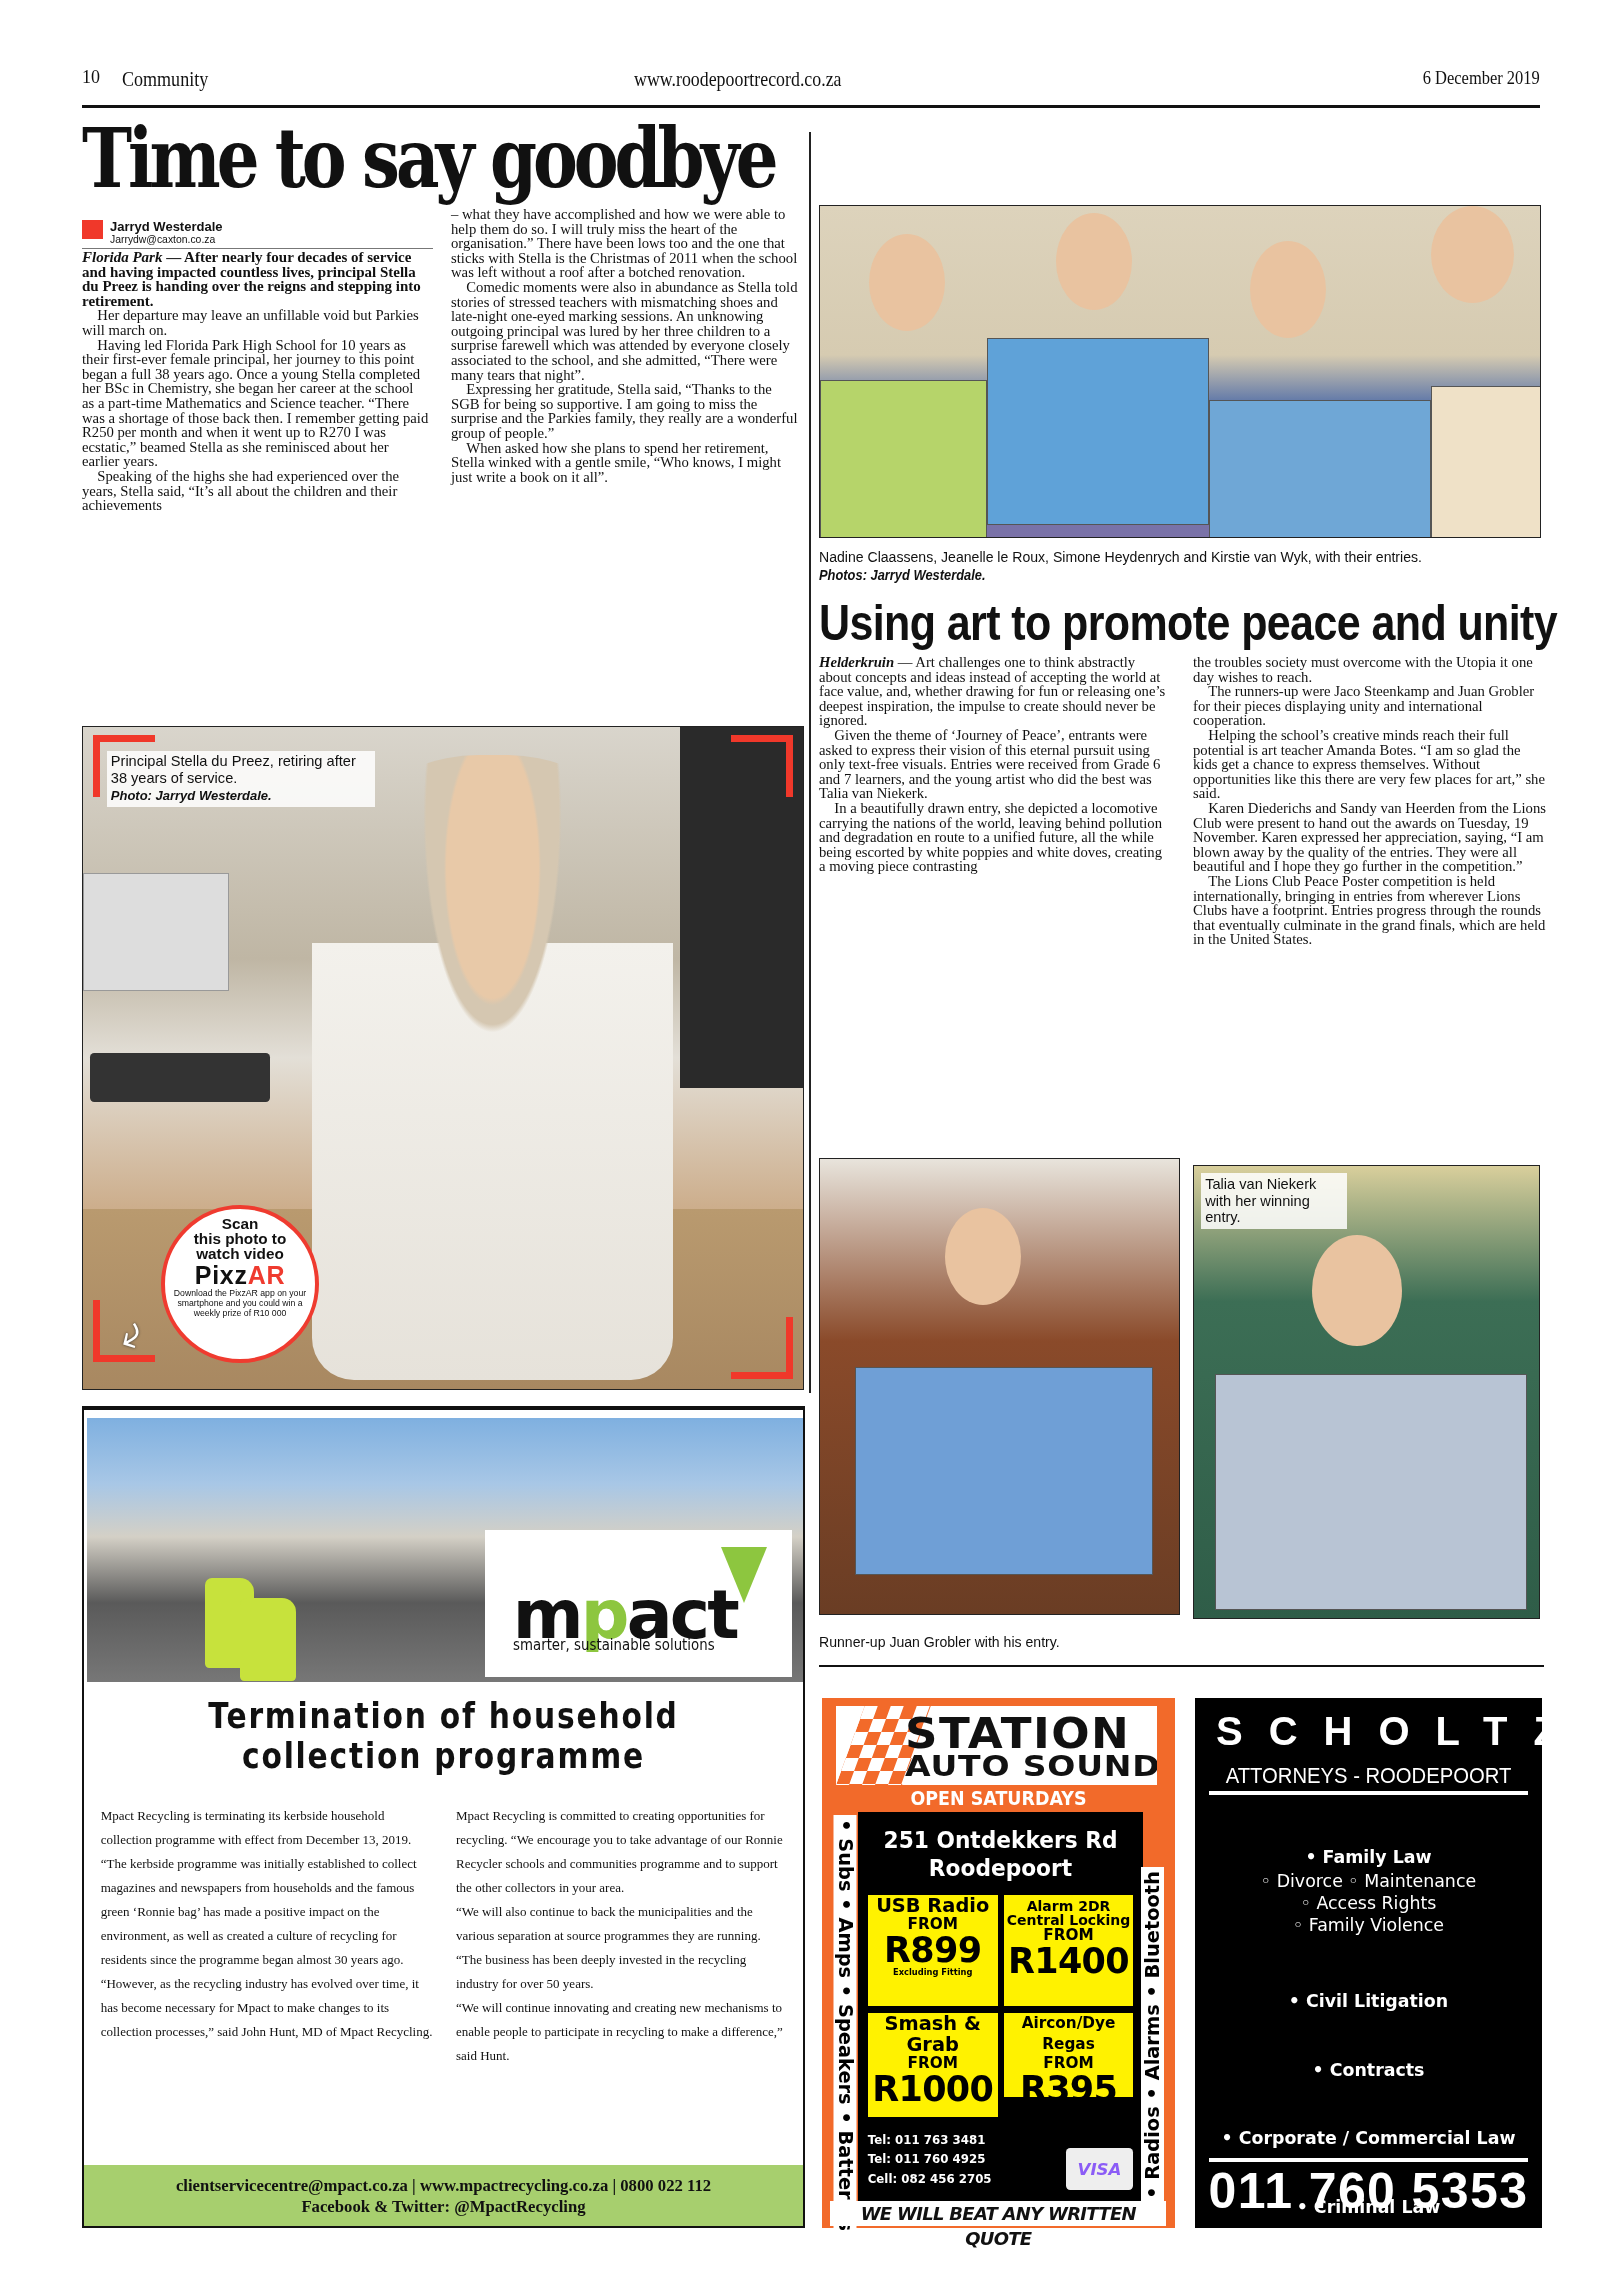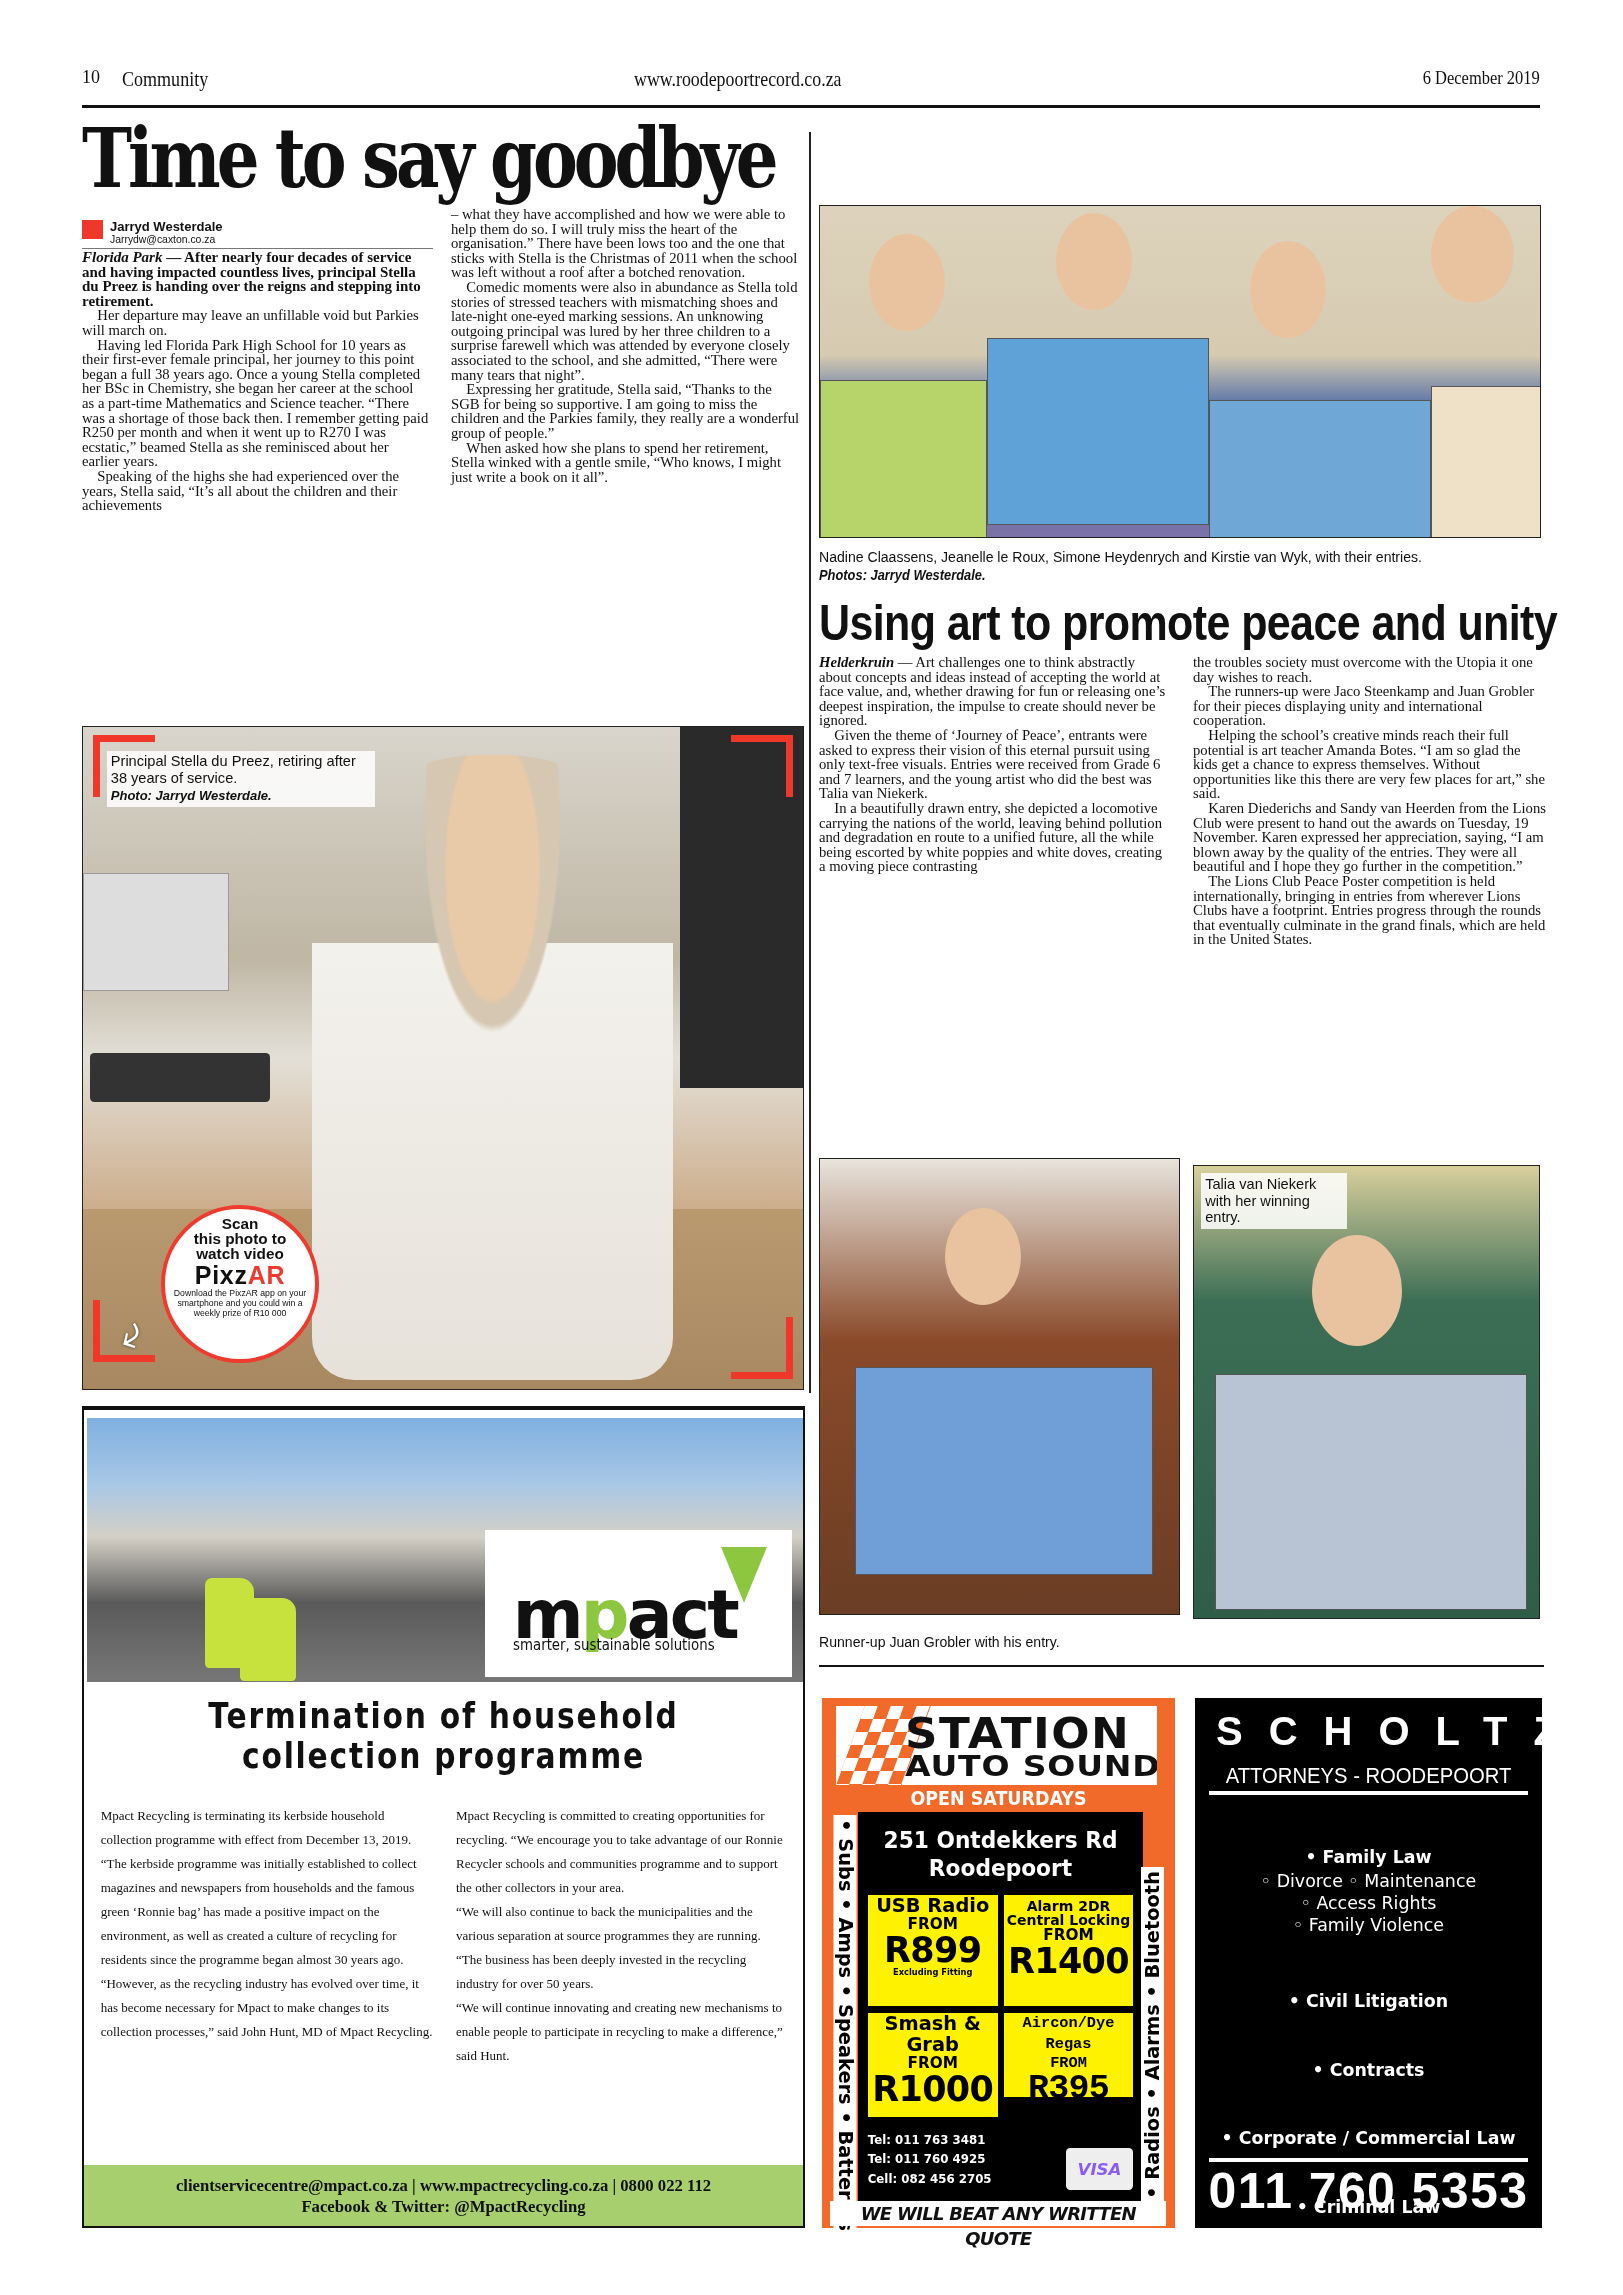--- a/index.html
+++ b/index.html
@@ -146,21 +146,21 @@
 
 <div class="col col1">
   <p class="first lead-b"><span class="lead-i">Florida Park</span><span> — After nearly four decades of service and having impacted countless lives, principal Stella du Preez is handing over the reigns and stepping into retirement.</span></p>
   <p>Her departure may leave an unfillable void but Parkies will march on.</p>
   <p>Having led Florida Park High School for 10 years as their first-ever female principal, her journey to this point began a full 38 years ago. Once a young Stella completed her BSc in Chemistry, she began her career at the school as a part-time Mathematics and Science teacher. “There was a shortage of those back then. I remember getting paid R250 per month and when it went up to R270 I was ecstatic,” beamed Stella as she reminisced about her earlier years.</p>
   <p>Speaking of the highs she had experienced over the years, Stella said, “It’s all about the children and their achievements</p>
 </div>
 <div class="col col2">
   <p class="first">– what they have accomplished and how we were able to help them do so. I will truly miss the heart of the organisation.” There have been lows too and the one that sticks with Stella is the Christmas of 2011 when the school was left without a roof after a botched renovation.</p>
   <p>Comedic moments were also in abundance as Stella told stories of stressed teachers with mismatching shoes and late-night one-eyed marking sessions. An unknowing outgoing principal was lured by her three children to a surprise farewell which was attended by everyone closely associated to the school, and she admitted, “There were many tears that night”.</p>
-  <p>Expressing her gratitude, Stella said, “Thanks to the SGB for being so supportive. I am going to miss the children and the Parkies family, they really are a wonderful group of people.”</p>
+  <p>Expressing her gratitude, Stella said, “Thanks to the SGB for being so supportive. I am going to miss the surprise and the Parkies family, they really are a wonderful group of people.”</p>
   <p>When asked how she plans to spend her retirement, Stella winked with a gentle smile, “Who knows, I might just write a book on it all”.</p>
 </div>
 <div class="vrule" style="left:809px;top:132px;width:2.1px;height:1261px;"></div>
 
 <div class="photo ph-principal">
   <div class="monitor"></div>
   <div class="chair"></div>
   <div class="desk"></div>
   <div class="keyboard"></div>
   <div class="person"></div>
@@ -277,21 +277,21 @@
     <div class="sas-cell" style="left:146px;top:83px;width:129px;height:111px;">
       <div class="t2" style="margin-top:4.2px;">Alarm 2DR Central Locking</div>
       <div class="from">FROM</div>
       <div class="price">R1400</div>
     </div>
     <div class="sas-cell" style="left:9.7px;top:201px;width:130px;height:104px;">
       <div class="t">Smash &amp; Grab</div>
       <div class="from">FROM</div>
       <div class="price">R1000</div>
     </div>
-    <div class="sas-cell" style="left:146px;top:201px;width:129px;height:84px;font-family:Liberation Mono, monospace;">
+    <div class="sas-cell" style="left:146px;top:201px;width:129px;height:84px;">
       <div class="t" style="font-size:15.3px;">Aircon/Dye Regas</div>
       <div class="from">FROM</div>
       <div class="price">R395</div>
     </div>
     <div class="sas-tel">
       <div>Tel: 011 763 3481</div>
       <div>Tel: 011 760 4925</div>
       <div>Cell: 082 456 2705</div>
     </div>
     <div class="sas-visa">VISA</div>

